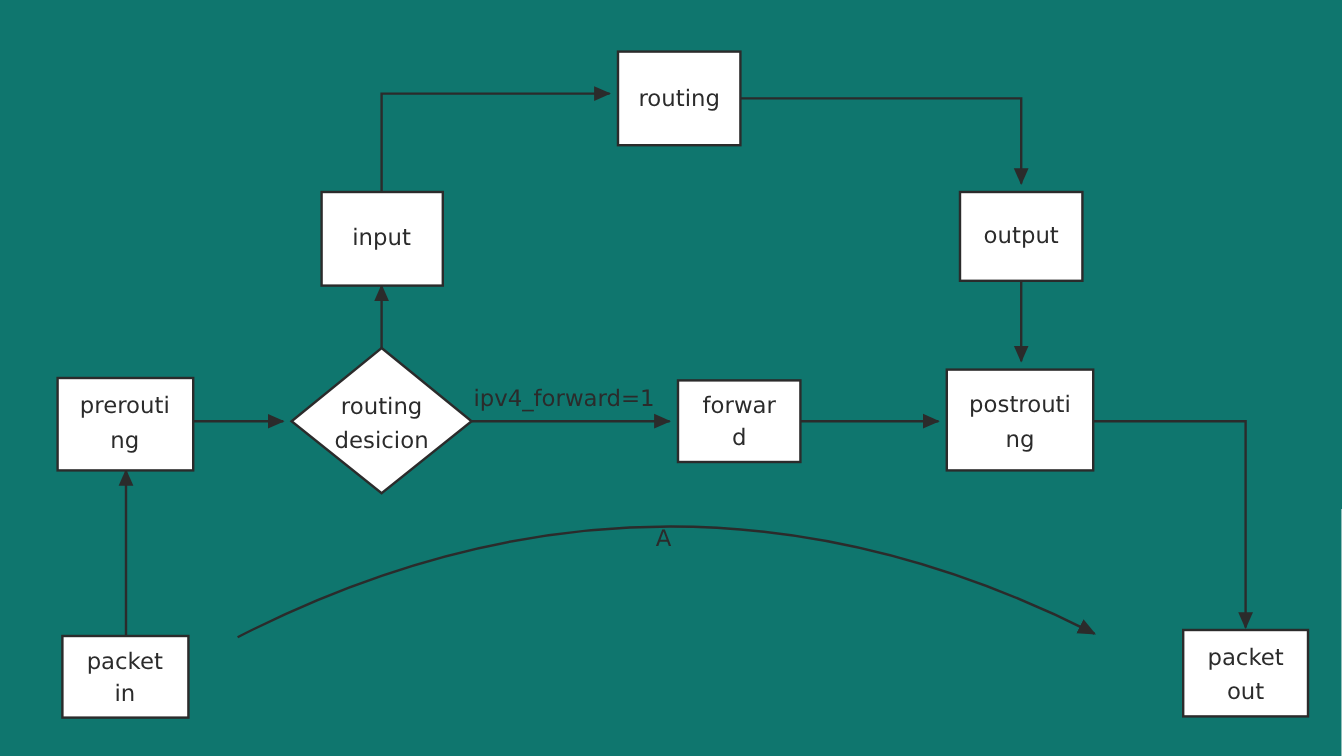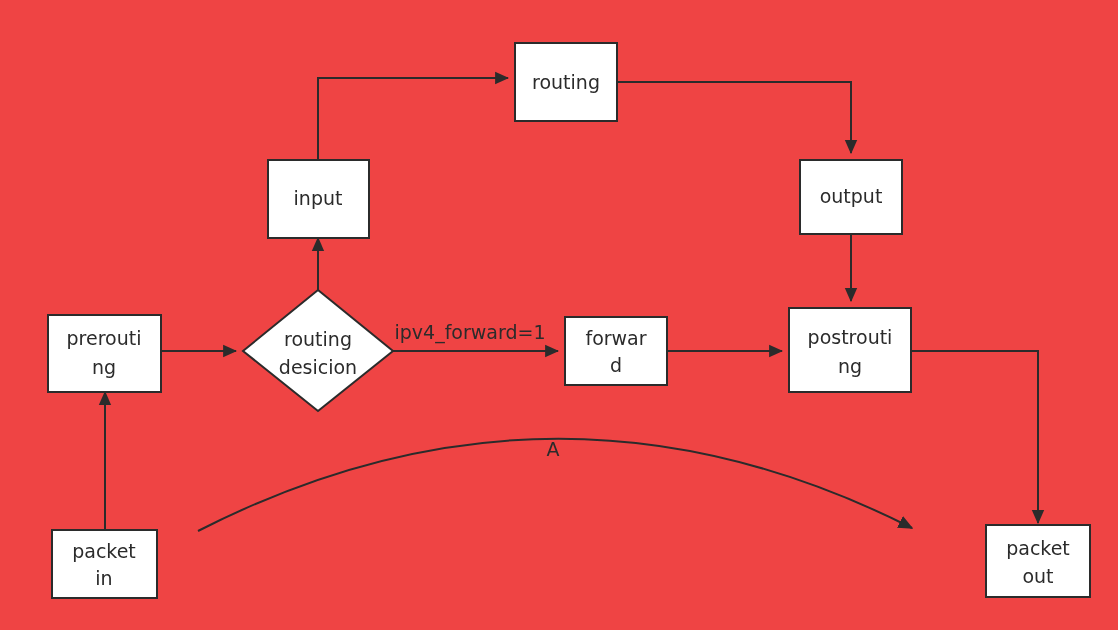--- a/index.html
+++ b/index.html
@@ -7,21 +7,21 @@
     padding: 0;
     background: #ffffff;
   }
   body {
     font-family: "DejaVu Sans", "Liberation Sans", sans-serif;
   }
   #canvas {
     position: relative;
     width: 1118px;
     height: 630px;
-    background: #ef4444;
+    background: #0f766e;
     overflow: hidden;
   }
   #diagram-svg {
     position: absolute;
     top: 0;
     left: 0;
     width: 1118px;
     height: 630px;
   }
   .node-shape {

